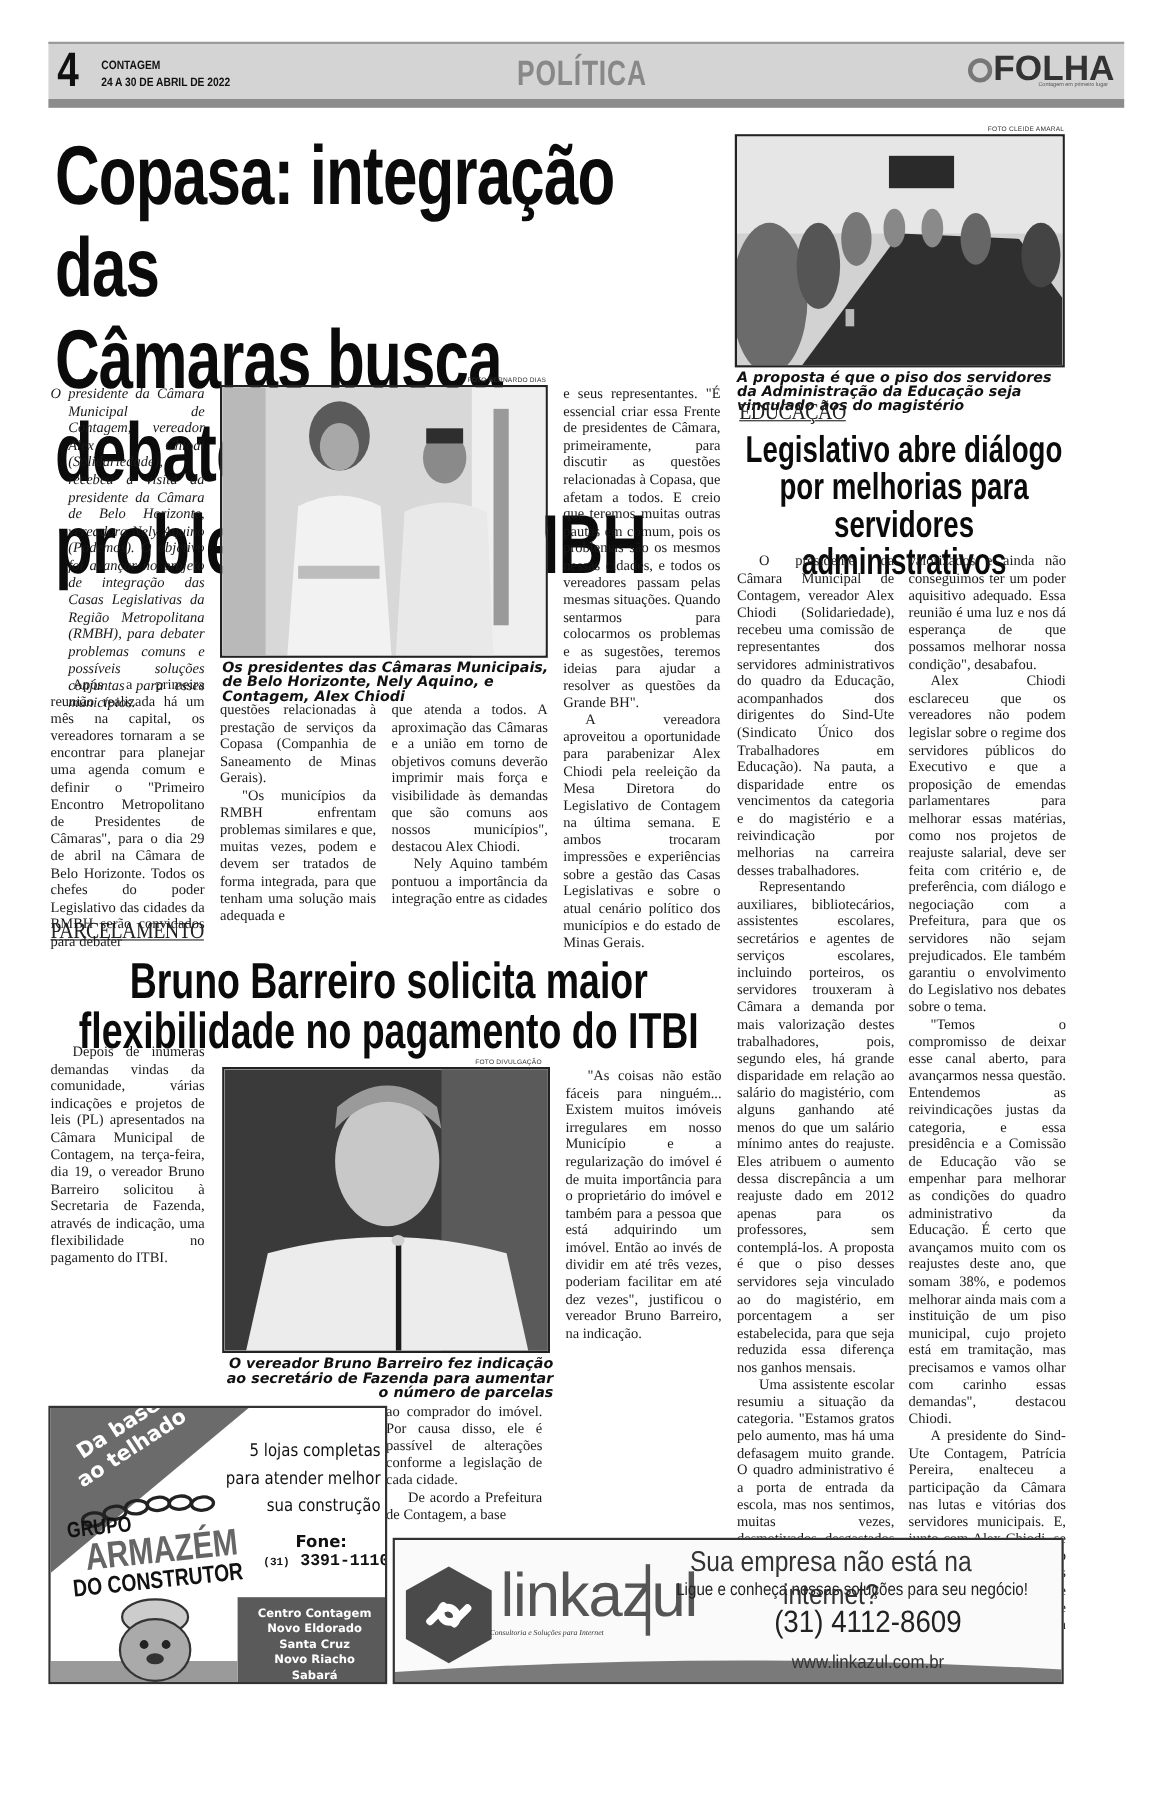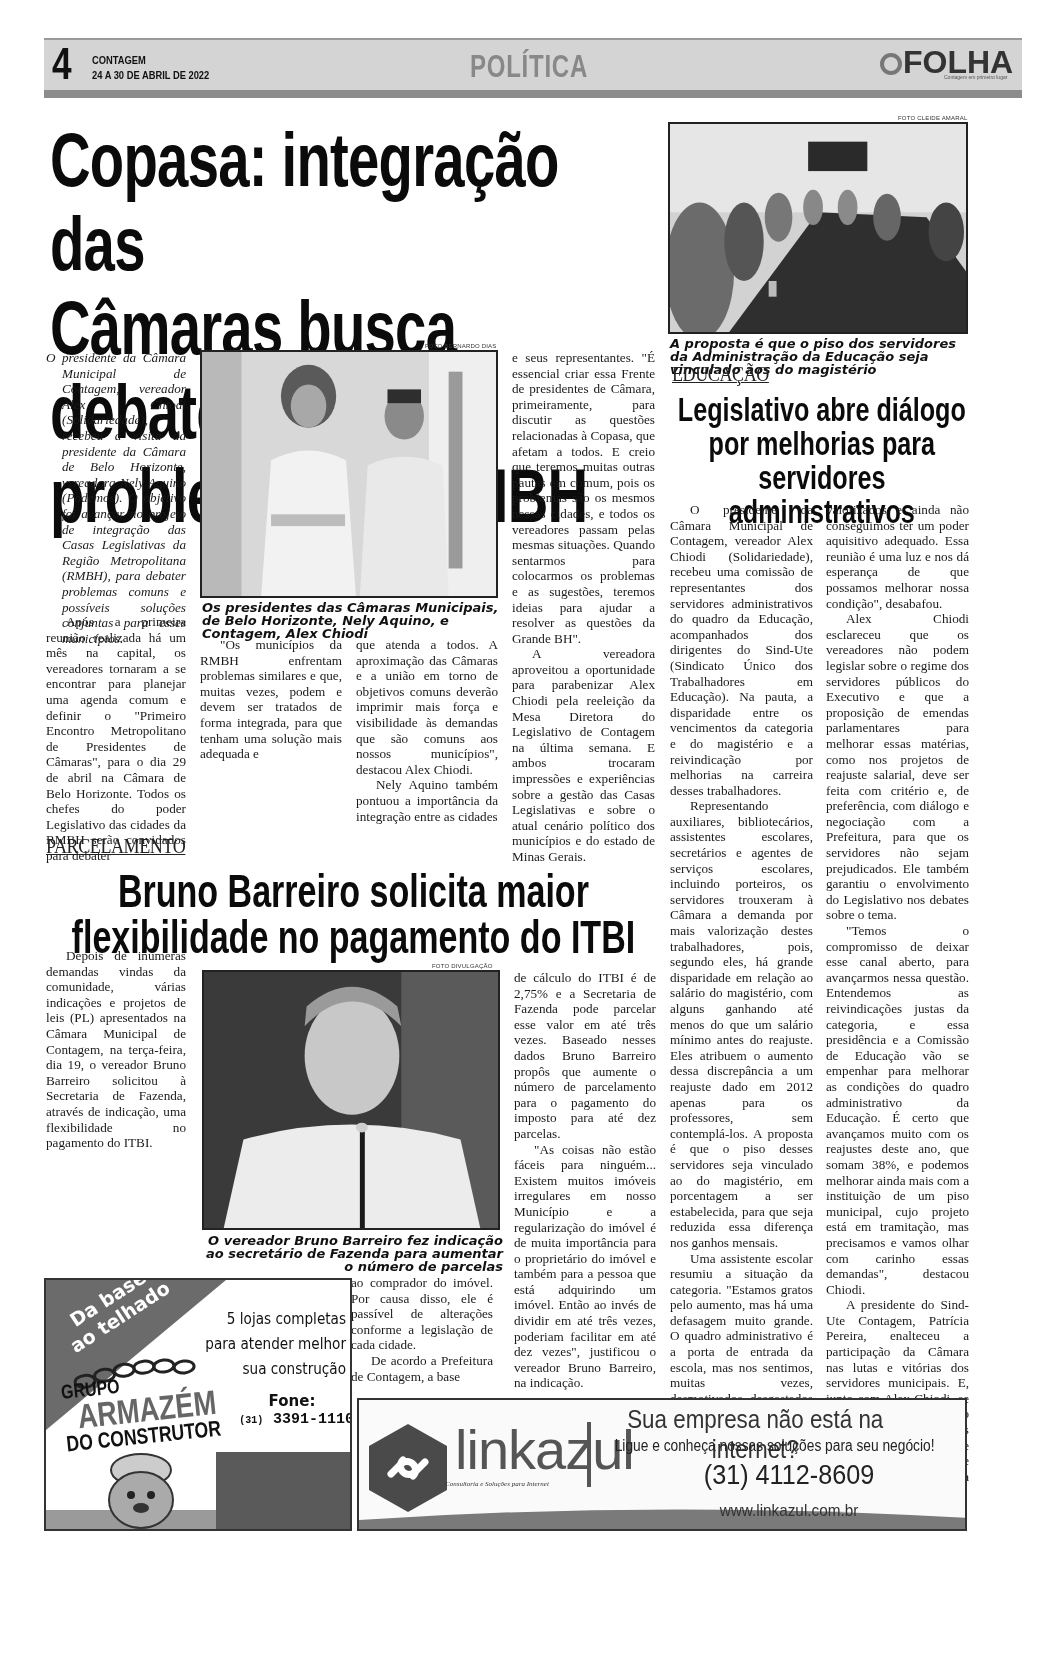--- a/index.html
+++ b/index.html
@@ -80,20 +80,21 @@
     <path d="M60 248 L70 110 Q108 90 146 110 L156 248 Z" fill="#f2f2f2"></path>
     <rect x="70" y="165" width="75" height="12" fill="#bdbdbd"></rect>
     <ellipse cx="205" cy="65" rx="20" ry="24" fill="#8a8a8a"></ellipse>
     <rect x="188" y="38" width="34" height="14" fill="#2e2e2e"></rect>
     <path d="M160 248 L168 115 Q205 98 244 115 L250 248 Z" fill="#e9e9e9"></path>
   </svg>
 </div>
 <div class="abs caption" style="left:202px; top:601px; width:300px;">Os presidentes das Câmaras Municipais, de Belo Horizonte, Nely Aquino, e Contagem, Alex Chiodi</div>
 
 <div class="abs col" style="left:200px; top:637px; width:142px;">
+  <p class="noi">questões relacionadas à prestação de serviços da Copasa (Companhia de Saneamento de Minas Gerais).</p>
   <p>"Os municípios da RMBH enfrentam problemas similares e que, muitas vezes, podem e devem ser tratados de forma integrada, para que tenham uma solução mais adequada e</p>
 </div>
 <div class="abs col" style="left:356px; top:637px; width:142px;">
   <p class="noi">que atenda a todos. A aproximação das Câmaras e a união em torno de objetivos comuns deverão imprimir mais força e visibilidade às demandas que são comuns aos nossos municípios", destacou Alex Chiodi.</p>
   <p>Nely Aquino também pontuou a importância da integração entre as cidades</p>
 </div>
 <div class="abs col" style="left:512px; top:350px; width:143px;">
   <p class="noi">e seus representantes. "É essencial criar essa Frente de presidentes de Câmara, primeiramente, para discutir as questões relacionadas à Copasa, que afetam a todos. E creio que teremos muitas outras pautas em comum, pois os problemas são os mesmos nessas cidades, e todos os vereadores passam pelas mesmas situações. Quando sentarmos para colocarmos os problemas e as sugestões, teremos ideias para ajudar a resolver as questões da Grande BH".</p>
   <p>A vereadora aproveitou a oportunidade para parabenizar Alex Chiodi pela reeleição da Mesa Diretora do Legislativo de Contagem na última semana. E ambos trocaram impressões e experiências sobre a gestão das Casas Legislativas e sobre o atual cenário político dos municípios e do estado de Minas Gerais.</p>
 </div>
@@ -158,21 +159,20 @@
     <ellipse cx="160" cy="158" rx="6" ry="5" fill="#cfcfcf"></ellipse>
   </svg>
 </div>
 <div class="abs caption" style="left:203px; top:1234px; width:300px;text-align:right;">O vereador Bruno Barreiro fez indicação ao secretário de Fazenda para aumentar o número de parcelas</div>
 
 <div class="abs col" style="left:351px; top:1275px; width:142px;">
   <p class="noi">ao comprador do imóvel. Por causa disso, ele é passível de alterações conforme a legislação de cada cidade.</p>
   <p>De acordo a Prefeitura de Contagem, a base</p>
 </div>
 <div class="abs col" style="left:514px; top:970px; width:142px;">
-  <p class="noi">de cálculo do ITBI é de 2,75% e a Secretaria de Fazenda pode parcelar esse valor em até três vezes. Baseado nesses dados Bruno Barreiro propôs que aumente o número de parcelamento para o pagamento do imposto para até dez parcelas.</p>
   <p>"As coisas não estão fáceis para ninguém... Existem muitos imóveis irregulares em nosso Município e a regularização do imóvel é de muita importância para o proprietário do imóvel e também para a pessoa que está adquirindo um imóvel. Então ao invés de dividir em até três vezes, poderiam facilitar em até dez vezes", justificou o vereador Bruno Barreiro, na indicação.</p>
 </div>
 
 <div class="abs ad1">
   <svg class="abs" style="left:0; top:0;" width="308" height="253">
     <polygon points="0,0 180,0 0,150" fill="#6b6b6b"></polygon>
     <rect x="170" y="172" width="138" height="81" fill="#5a5a5a"></rect>
     <rect x="0" y="230" width="170" height="23" fill="#9a9a9a"></rect>
   </svg>
   <div class="abs" style="left:8px; top:40px; transform: rotate(-33deg); transform-origin: left top; font-family:'DejaVu Sans', sans-serif; font-weight:700; font-size:19px; line-height:22px; color:#fff;">
@@ -204,20 +204,27 @@
     <div style="font-family:'Liberation Sans', sans-serif; font-weight:700; font-size:34px; line-height:32px; color:#666; transform:scaleX(0.8); transform-origin:left; margin-left:14px;">ARMAZÉM</div>
     <div style="font-family:'Liberation Sans', sans-serif; font-weight:700; font-size:22px; line-height:22px; color:#111; transform:scaleX(0.8); transform-origin:left;">DO CONSTRUTOR</div>
   </div>
   <svg class="abs" style="left:40px; top:170px;" width="110" height="80">
     <ellipse cx="55" cy="20" rx="30" ry="16" fill="#ccc" stroke="#333" stroke-width="2"></ellipse>
     <ellipse cx="55" cy="50" rx="32" ry="28" fill="#aaa" stroke="#333" stroke-width="2"></ellipse>
     <circle cx="45" cy="45" r="4" fill="#222"></circle>
       <circle cx="65" cy="45" r="4" fill="#222"></circle>
     <ellipse cx="55" cy="58" rx="8" ry="5" fill="#333"></ellipse>
   </svg>
+  <div class="abs" style="left:172px; top:180px; width:136px; text-align:center; font-family:'DejaVu Sans', sans-serif; font-weight:700; font-size:10.5px; line-height:14px; color:#fff;">
+    <div>Centro Contagem</div>
+    <div>Novo Eldorado</div>
+    <div>Santa Cruz</div>
+    <div>Novo Riacho</div>
+    <div>Sabará</div>
+  </div>
 </div>
 
 <div class="abs ad2">
   <svg class="abs" style="left:0; top:100px;" width="610" height="33">
     <path d="M0 20 Q300 0 610 18 L610 33 L0 33 Z" fill="#7a7a7a"></path>
   </svg>
   <svg class="abs" style="left:8px; top:22px;" width="82" height="92">
     <polygon points="41,2 80,24 80,68 41,90 2,68 2,24" fill="#4a4a4a"></polygon>
     <g fill="none" stroke="#fff" stroke-width="7" stroke-linecap="round">
       <path d="M24 52 L34 42 a8 8 0 0 1 12 12"></path>

